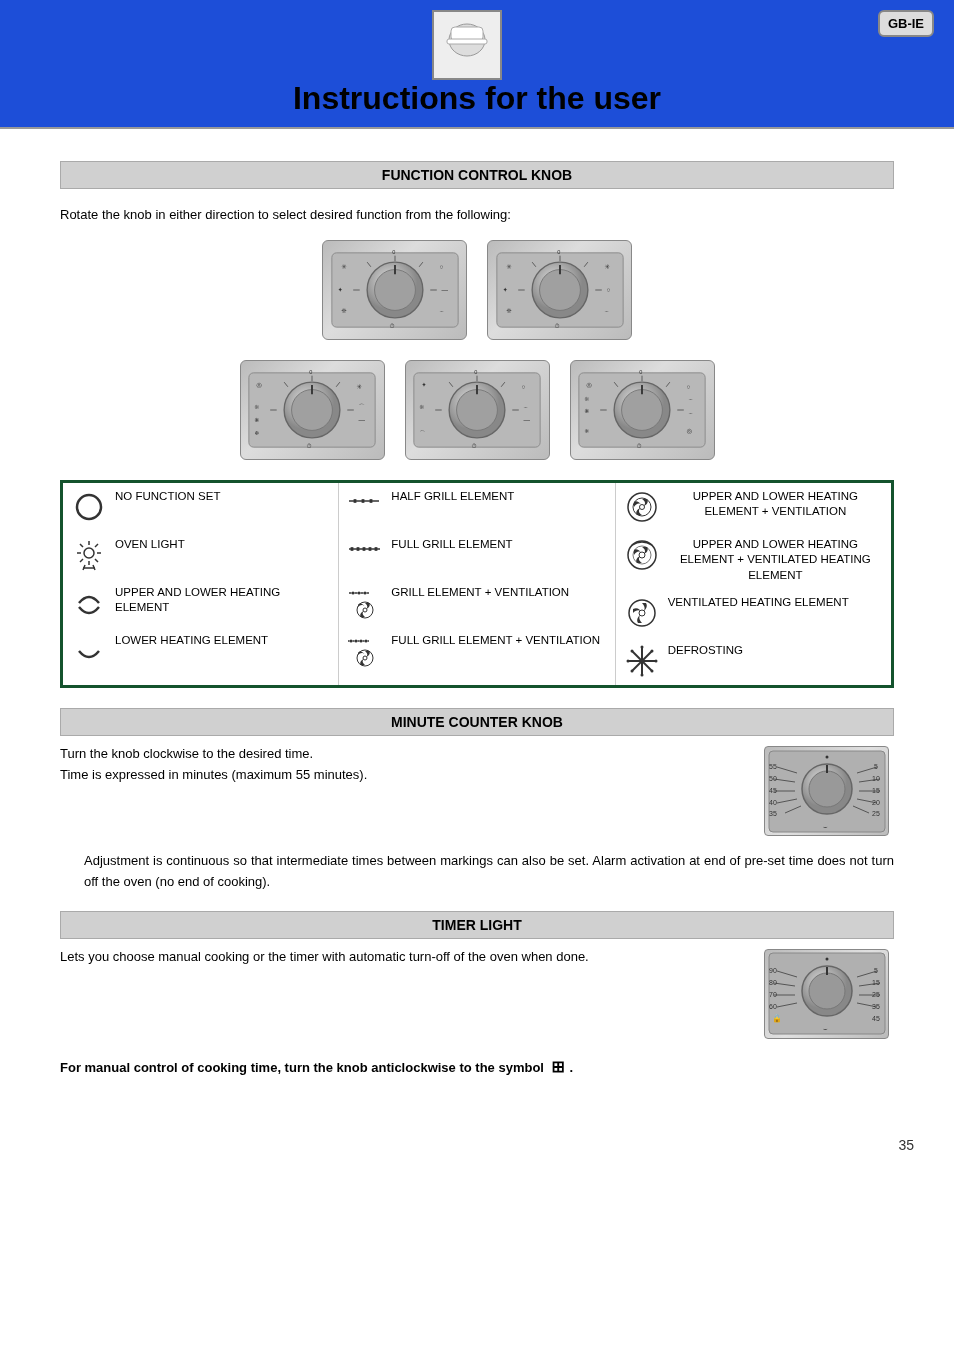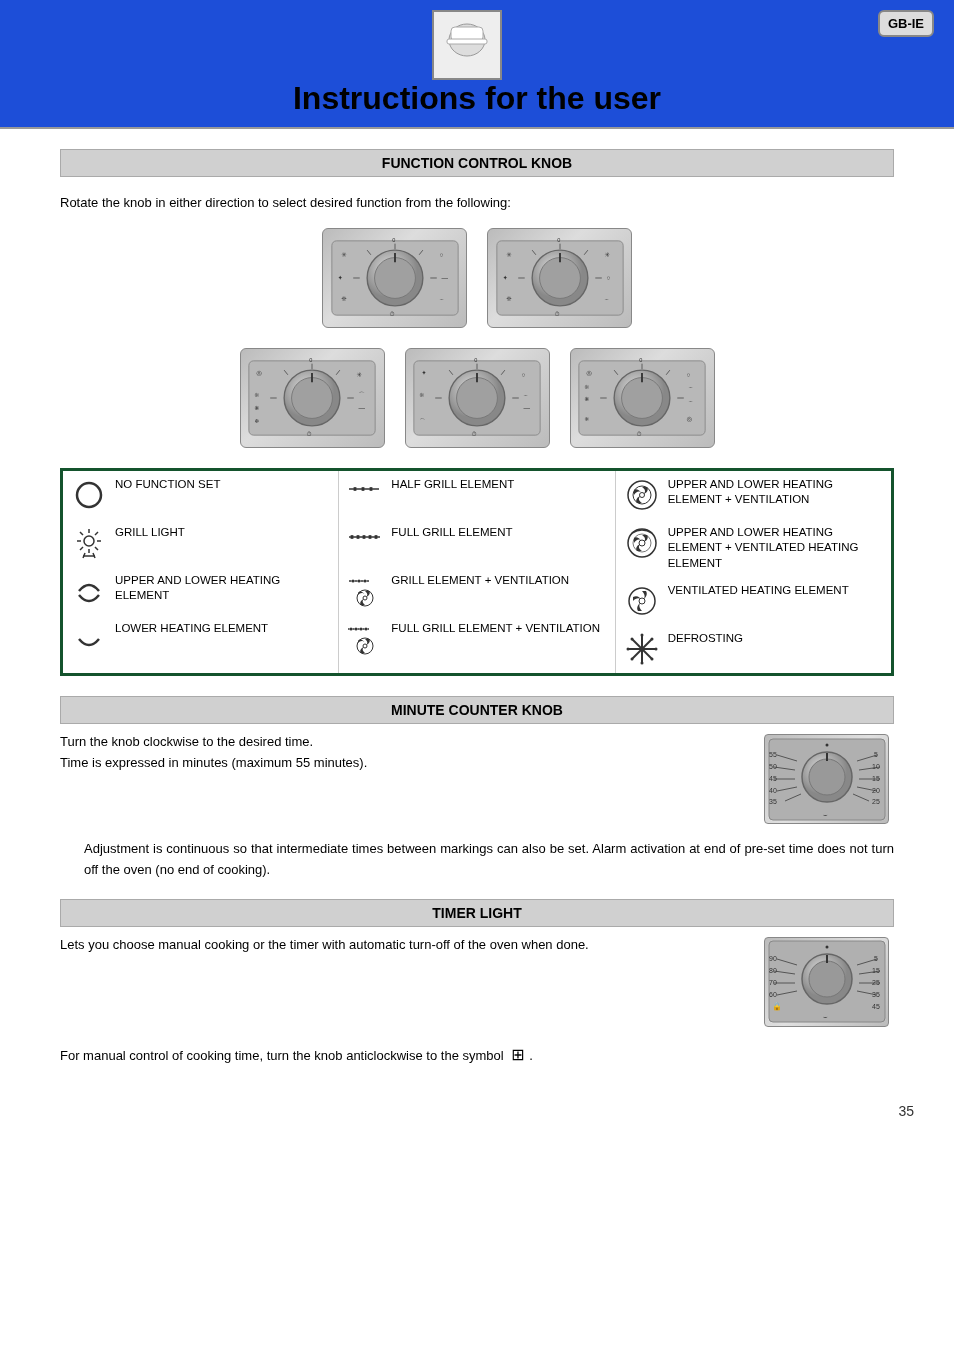--- a/index.html
+++ b/index.html
@@ -56,21 +56,21 @@
       border: 2px solid #888;
       border-radius: 6px;
       padding: 4px 8px;
       font-size: 13px;
       font-weight: bold;
       background: #ddd;
     }
 
     
     .content {
-      padding: 20px 60px;
+      padding: 32px 60px;
     }
 
     
     .section-bar {
       background: #d0d0d0;
       border: 1px solid #aaa;
       text-align: center;
       font-weight: bold;
       font-size: 14px;
       padding: 5px 10px;
@@ -118,20 +118,21 @@
       margin-bottom: 20px;
       border: 3px solid #14532d;
     }
 
     .functions-col {
       flex: 1;
       border-right: 1px solid #ccc;
     }
     .functions-col:last-child {
       border-right: none;
+      text-align: center;
     }
 
     .function-item {
       display: flex;
       align-items: flex-start;
       padding: 6px 8px;
       border-bottom: none;
       gap: 8px;
       min-height: 48px;
     }
@@ -413,21 +414,21 @@
               <line x1="7" y1="5" x2="10" y2="8" stroke="#333" stroke-width="1.5"></line>
               <line x1="22" y1="20" x2="25" y2="23" stroke="#333" stroke-width="1.5"></line>
               <line x1="25" y1="5" x2="22" y2="8" stroke="#333" stroke-width="1.5"></line>
               <line x1="10" y1="20" x2="7" y2="23" stroke="#333" stroke-width="1.5"></line>
 
               <line x1="12" y1="26" x2="10" y2="31" stroke="#333" stroke-width="1.5"></line>
               <line x1="20" y1="26" x2="22" y2="31" stroke="#333" stroke-width="1.5"></line>
               <line x1="10" y1="29" x2="22" y2="29" stroke="#333" stroke-width="1.5"></line>
             </svg>
           </div>
-          <div class="function-label">GRILL LIGHT</div>
+          <div class="function-label">OVEN LIGHT</div>
         </div>
         <div class="function-item">
           <div class="function-icon">
             <svg width="32" height="32" viewBox="0 0 32 32">
 
               <path d="M6,16 Q16,4 26,16" fill="none" stroke="#333" stroke-width="2.5"></path>
 
               <path d="M6,20 Q16,32 26,20" fill="none" stroke="#333" stroke-width="2.5"></path>
             </svg>
           </div>
@@ -686,21 +687,21 @@
 
             <text x="105" y="70" font-size="7" fill="#333">45</text>
 
             <text x="56" y="80" font-size="7" fill="#333">⌣</text>
             <circle cx="60" cy="8" r="1.5" fill="#333"></circle>
           </svg>
         </div>
       </div>
     </div>
 
-    <p class="footer-text" style="font-weight:normal; margin-bottom:6px;">
+    <p class="footer-text" style="font-weight:bold; margin-bottom:16px;">
       <span>For manual control of cooking time, turn the knob anticlockwise to the symbol</span>
       <span style="font-size:16px; margin-left:4px;">
         
         ⊞
       </span>
       <span>.</span>
     </p>
 
   </div>
 

